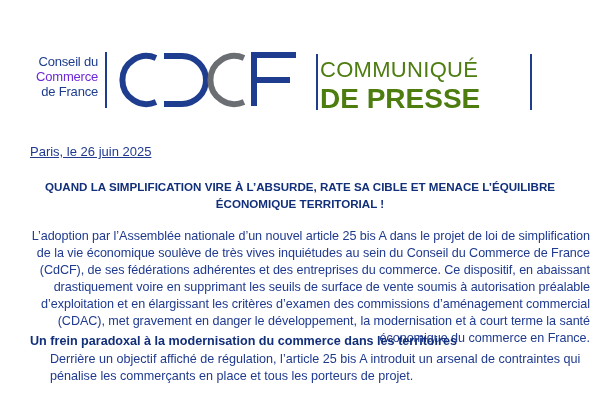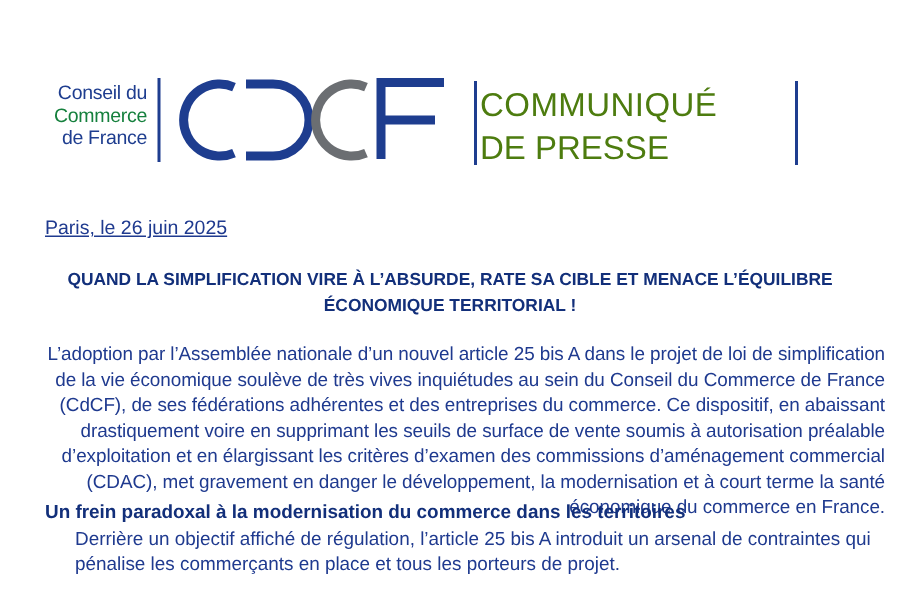--- a/index.html
+++ b/index.html
@@ -6,25 +6,25 @@
     body {
       width: 600px; height: 400px; overflow: hidden; background: #ffffff;
       font-family: "Liberation Sans", sans-serif; color: #1f3a8f; position: relative;
     }
     .abs { position: absolute; }
     .logo-text {
       left: 14px; top: 54px; width: 84px; text-align: right;
       font-size: 13px; line-height: 15px; letter-spacing: -0.2px;
     }
     .logo-text .blue { color: #1e3d8f; }
-    .logo-text .gray { color: #15803d; }
+    .logo-text .gray { color: #6d28d9; }
     .vbar { width: 2px; background: #1e3d8f; }
     .cp-title { left: 320px; top: 56px; width: 208px; text-align: left; color: #4d7c0f; }
     .cp-title .l1 { font-size: 22px; line-height: 28px; letter-spacing: 0.3px; }
-    .cp-title .l2 { font-size: 22px; line-height: 30px; font-weight: normal; }
+    .cp-title .l2 { font-size: 28px; line-height: 30px; font-weight: bold; }
     .date { left: 30px; top: 144px; font-size: 13px; color: #1f3a8f; text-decoration: underline; }
     .headline {
       left: 24px; top: 178px; width: 552px; text-align: center;
       font-size: 11.6px; line-height: 17px; font-weight: bold; color: #122f7a;
     }
     .para {
       left: 30px; top: 228px; width: 560px;
       font-size: 12.6px; line-height: 17px; color: #1f3a8f; letter-spacing: -0.05px; text-align: right;
     }
     .subhead { left: 30px; top: 334px; font-size: 12.6px; font-weight: bold; color: #122f7a; }

